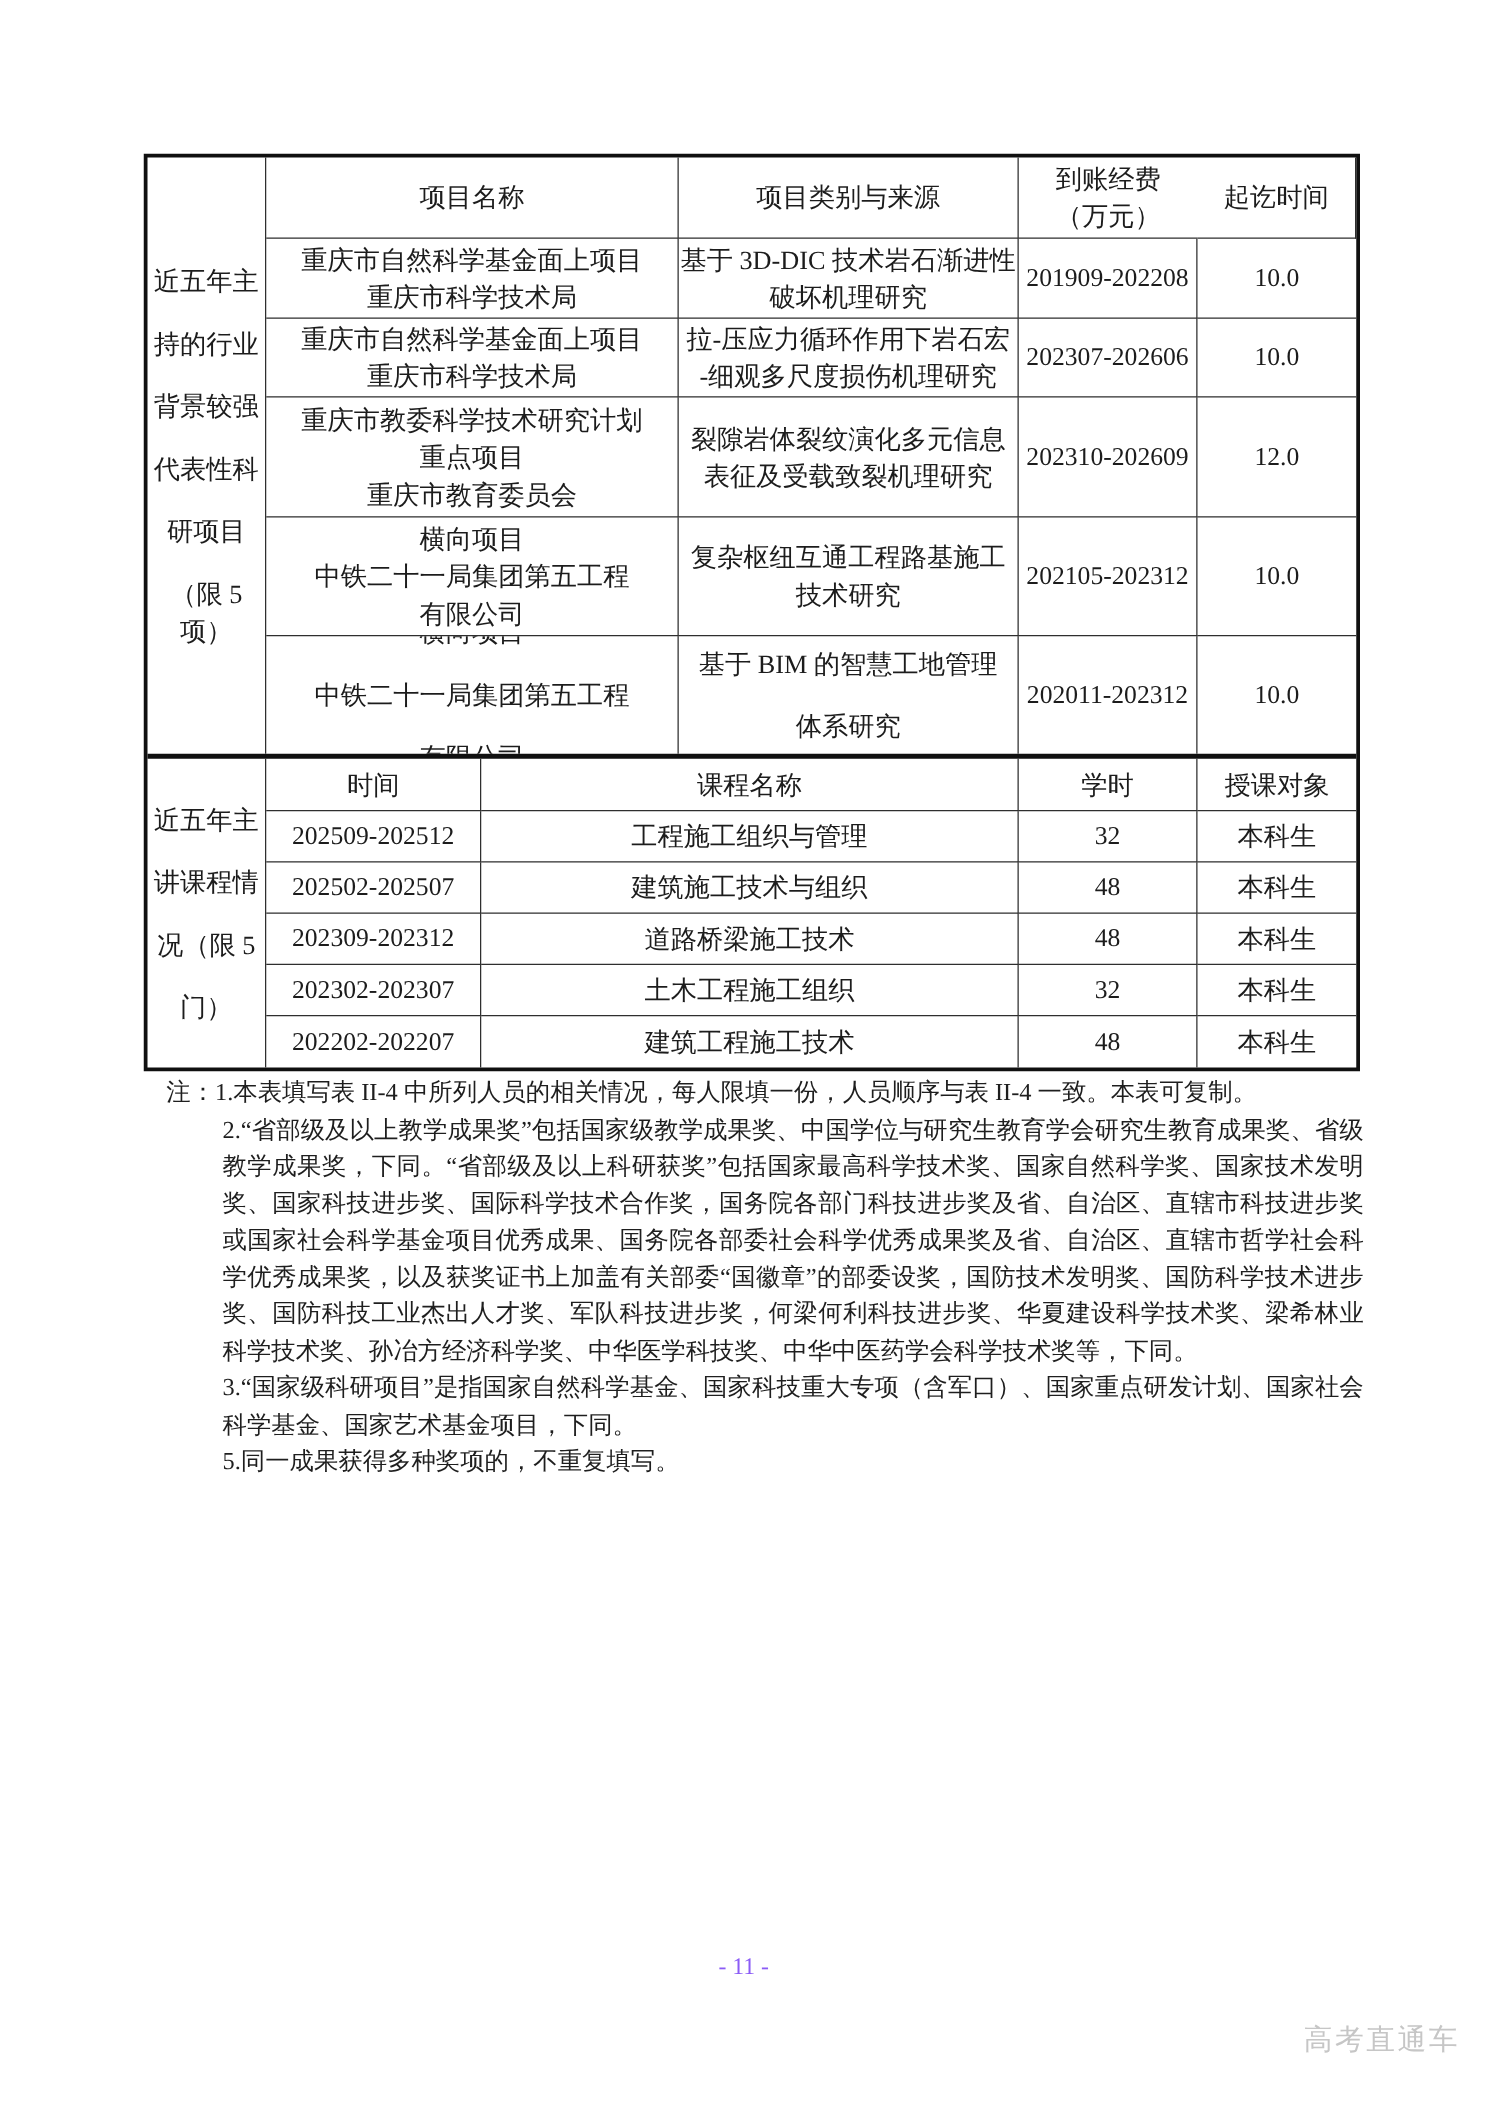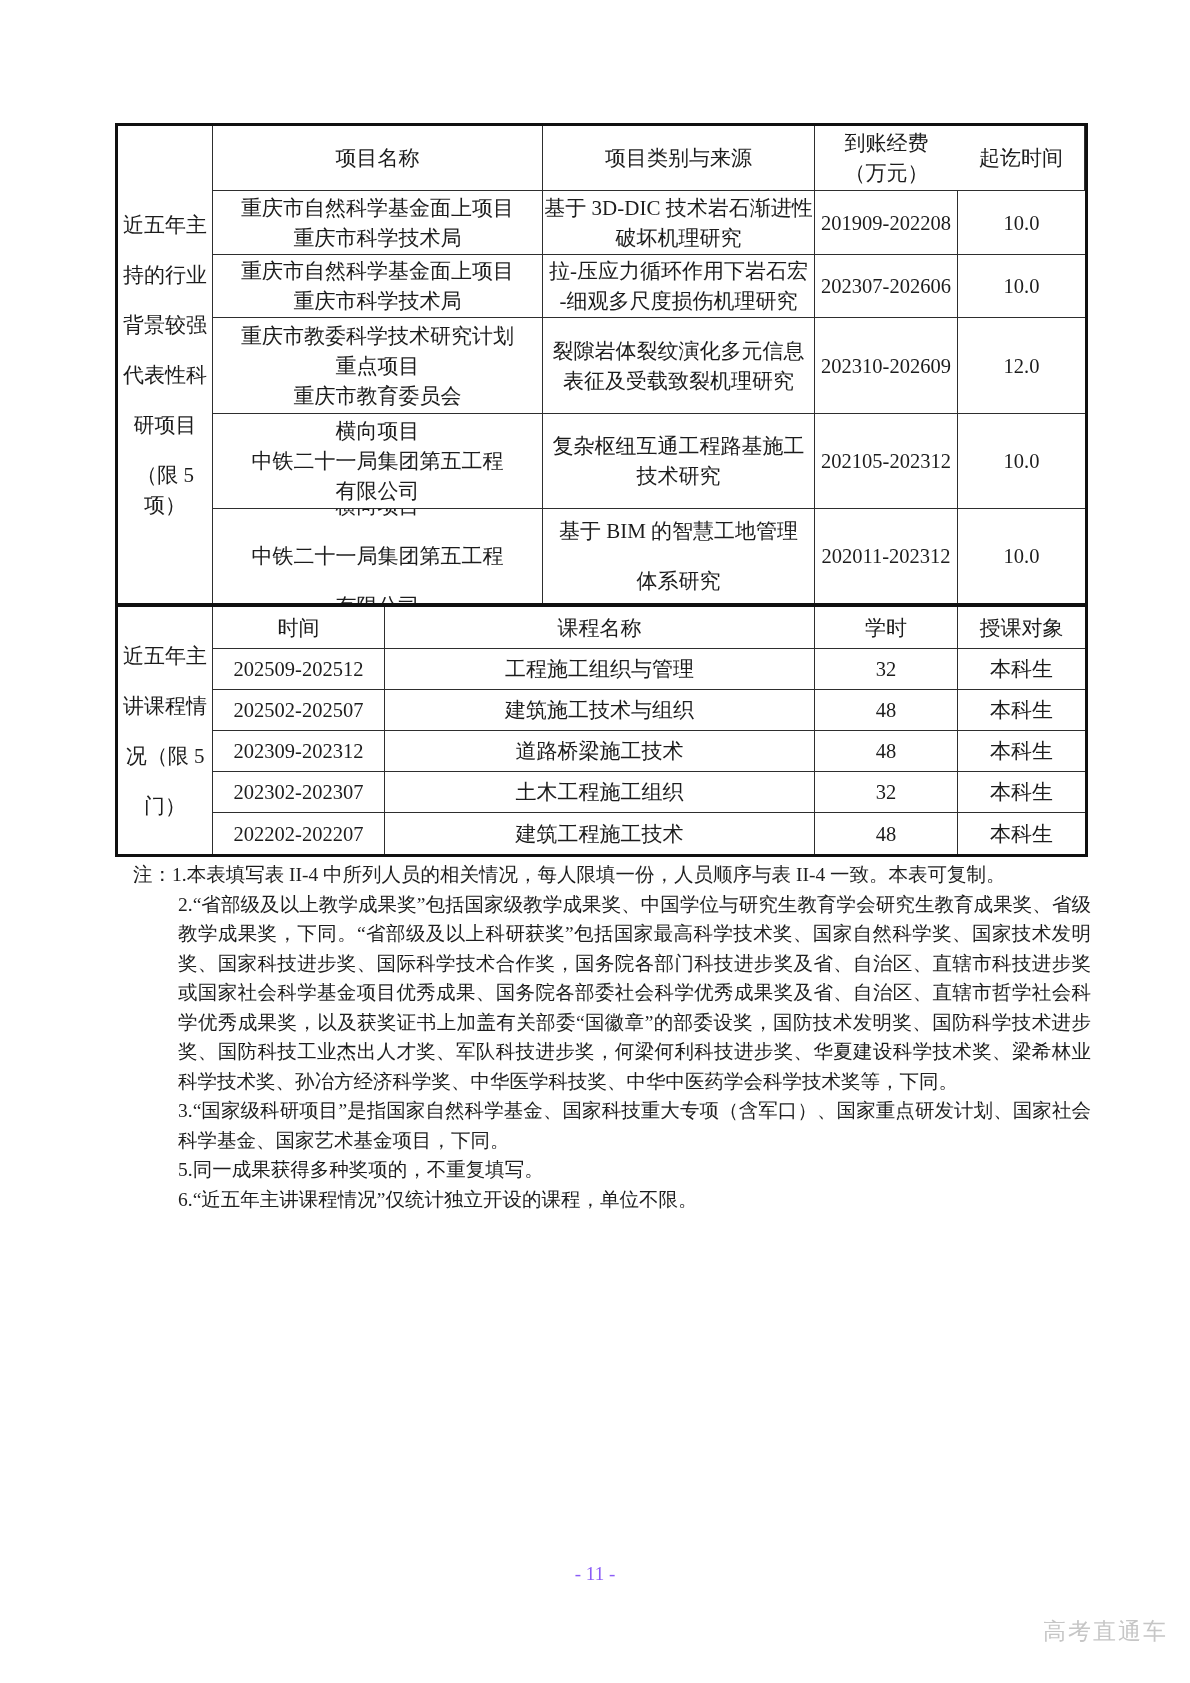--- a/index.html
+++ b/index.html
@@ -210,20 +210,19 @@
   </div>
 
   <div class="notes">
     <div class="note-first">
       <span class="note-prefix">注：</span>
       <span class="note-first-text">1.本表填写表 II-4 中所列人员的相关情况，每人限填一份，人员顺序与表 II-4 一致。本表可复制。</span>
     </div>
     <div class="note-item">2.“省部级及以上教学成果奖”包括国家级教学成果奖、中国学位与研究生教育学会研究生教育成果奖、省级教学成果奖，下同。“省部级及以上科研获奖”包括国家最高科学技术奖、国家自然科学奖、国家技术发明奖、国家科技进步奖、国际科学技术合作奖，国务院各部门科技进步奖及省、自治区、直辖市科技进步奖或国家社会科学基金项目优秀成果、国务院各部委社会科学优秀成果奖及省、自治区、直辖市哲学社会科学优秀成果奖，以及获奖证书上加盖有关部委“国徽章”的部委设奖，国防技术发明奖、国防科学技术进步奖、国防科技工业杰出人才奖、军队科技进步奖，何梁何利科技进步奖、华夏建设科学技术奖、梁希林业科学技术奖、孙冶方经济科学奖、中华医学科技奖、中华中医药学会科学技术奖等，下同。</div>
     <div class="note-item">3.“国家级科研项目”是指国家自然科学基金、国家科技重大专项（含军口）、国家重点研发计划、国家社会科学基金、国家艺术基金项目，下同。</div>
     <div class="note-item">5.同一成果获得多种奖项的，不重复填写。</div>
-    <div class="note-item">6.“近五年主讲课程情况”仅统计独立开设的课程，单位不限。</div>
   </div>
 
   <div class="pagenum">- 11 -</div>
 
   <div class="watermark">高考直通车</div>
 
 </div>
 
 </body></html>

